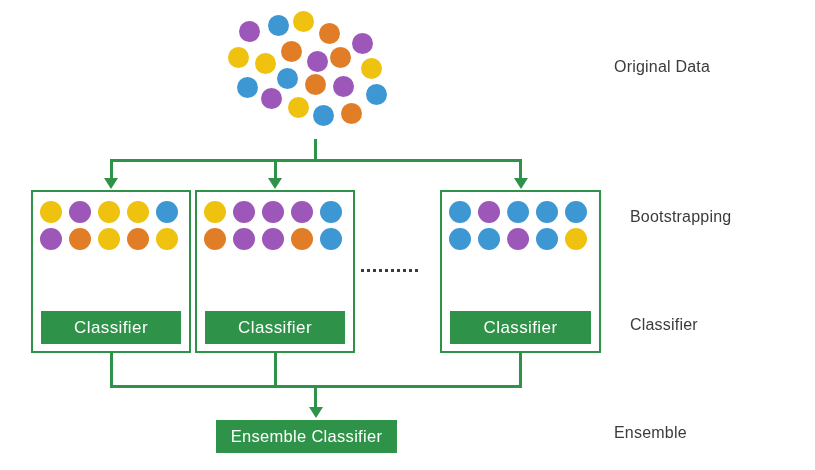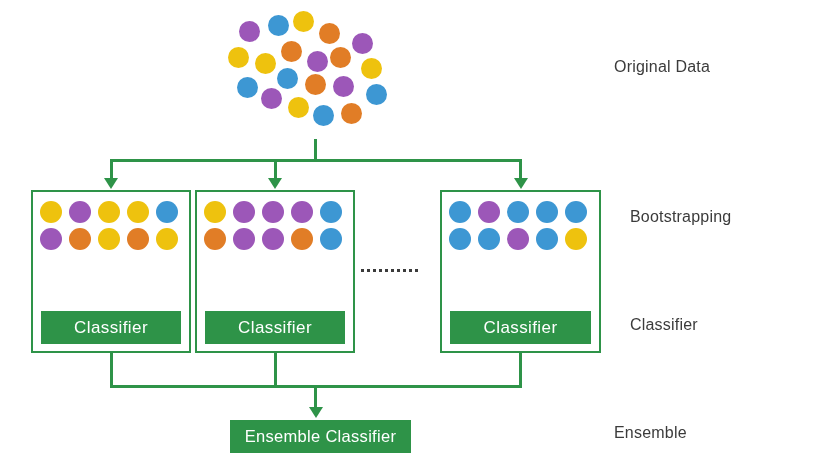--- a/index.html
+++ b/index.html
@@ -22,21 +22,21 @@
     padding:9px 0 0 7px;width:146px;
   }
   .box-circle{width:22px;height:22px;border-radius:50%;flex:0 0 auto;}
   .classifier-bar{
     position:absolute;left:8px;right:8px;bottom:7px;height:33px;
     background:var(--green);color:#ffffff;
     display:flex;align-items:center;justify-content:center;
     font-size:17px;letter-spacing:0.4px;
   }
   .ensemble-bar{
-    position:absolute;left:230px;top:420px;width:181px;height:33px;
+    position:absolute;left:216px;top:420px;width:181px;height:33px;
     background:var(--green);color:#ffffff;
     display:flex;align-items:center;justify-content:center;
     font-size:16.5px;letter-spacing:0.3px;
   }
   .vline,.hline{position:absolute;background:var(--green);}
   .arrowhead{
     position:absolute;width:0;height:0;
     border-left:7px solid transparent;border-right:7px solid transparent;
     border-top:11px solid var(--green);
   }

